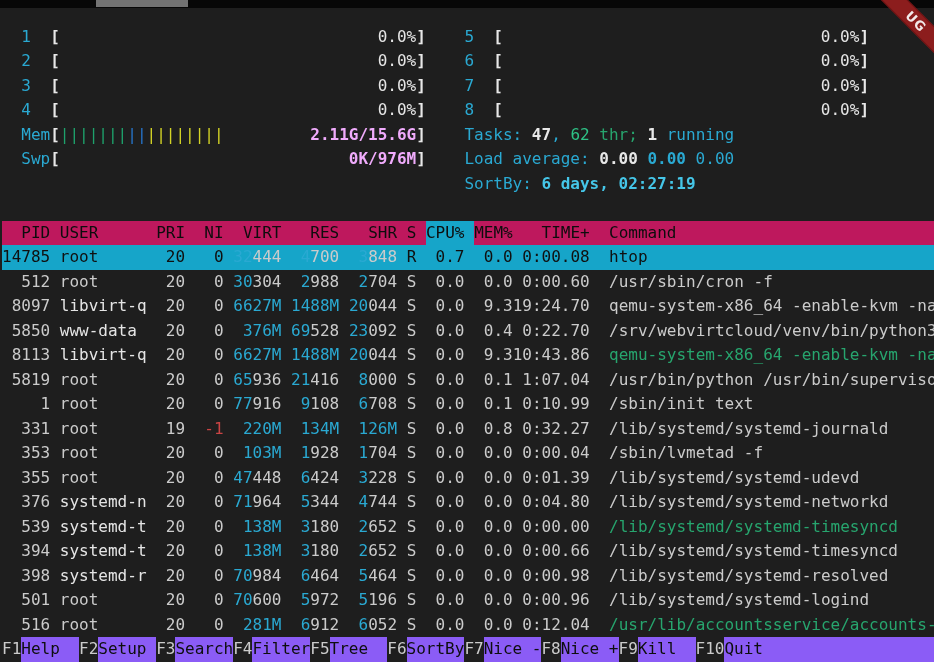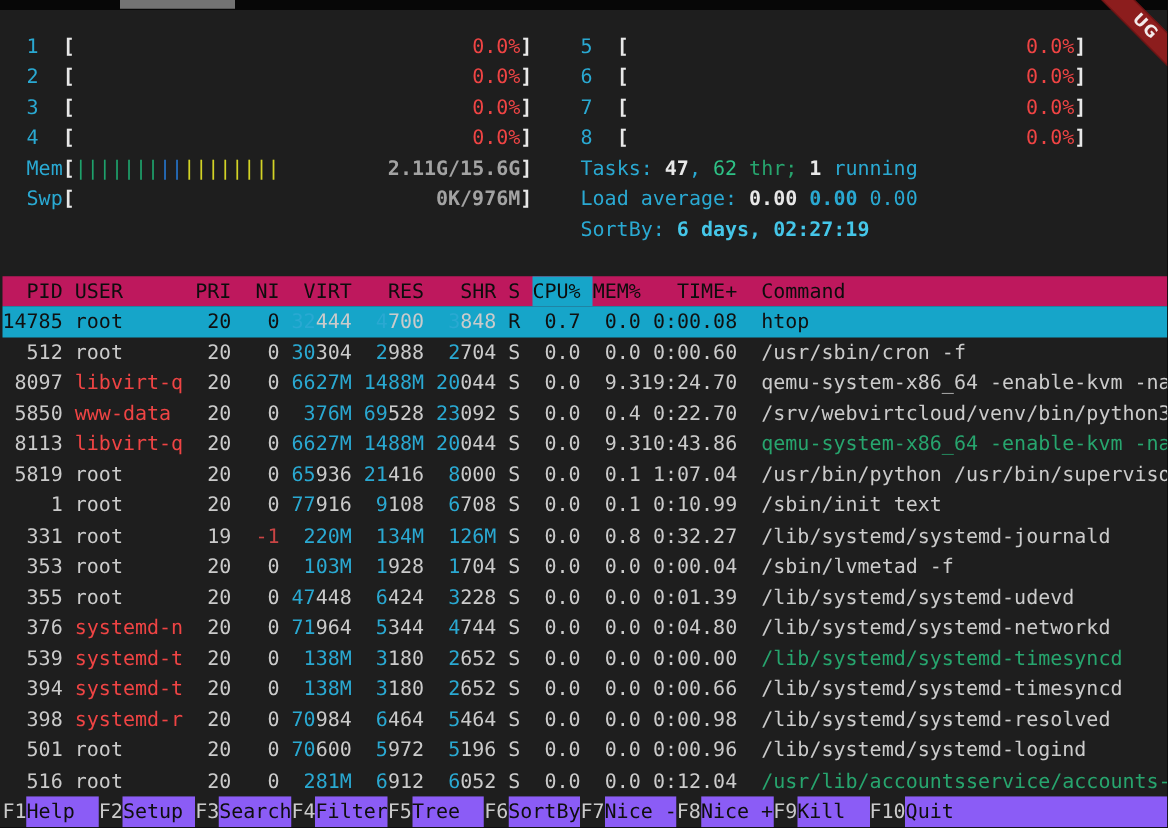--- a/index.html
+++ b/index.html
@@ -19,28 +19,28 @@
         font-size:16px;line-height:24.5185px;z-index:1;}
   .trow{height:24.5185px;white-space:pre;overflow:hidden;color:#cbcbcb;}
   .trow span{display:inline-block;height:100%;vertical-align:top;white-space:pre;}
   .r-header{background:#be185d;color:#0d0d0d;}
   .hdr-sort{background:#16a5c9;}
   .r-selected{background:#16a5c9;color:#101010;}
   .c-def{color:#cbcbcb;}
   .c-cyan{color:#2aa9d2;}
   .c-cyanb{color:#2aa9d2;font-weight:bold;}
   .c-white{color:#e8e8e8;font-weight:bold;}
-  .c-gray{color:#ef4444;text-align:center;}
+  .c-gray{color:#e5e5e5;text-align:center;}
   .c-green{color:#27a56e;}
   .c-greenb{color:#2ec286;font-weight:normal;}
   .c-red{color:#c94444;}
   .c-yellow{color:#d3d326;}
   .c-blue{color:#2673c8;}
   .c-greenbar{color:#1ea16b;}
-  .c-memval{color:#a3a3a3;font-weight:bold;}
+  .c-memval{color:#f0abfc;font-weight:bold;}
   .c-upt{color:#45c6e8;font-weight:bold;text-align:right;}
   .fk{background:#8b5cf6;color:#0e0e0e;}
 </style>
 </head>
 <body>
 
 <div class="screen">
   <div class="top-bar">
     <div class="top-tab"></div>
   </div>

